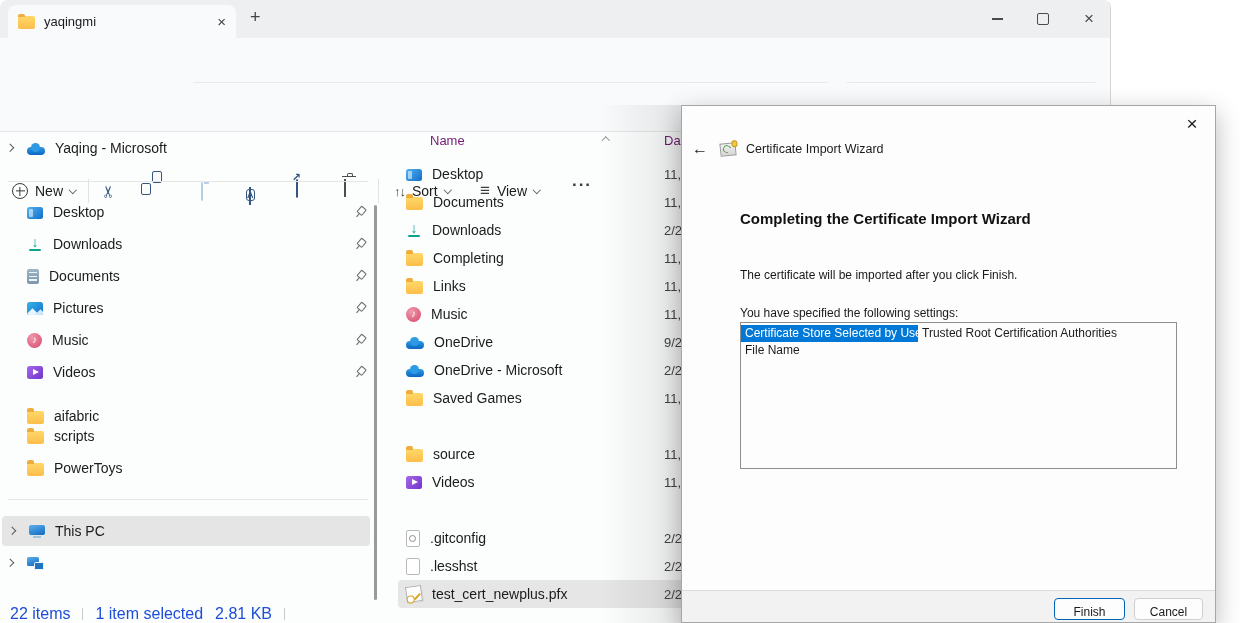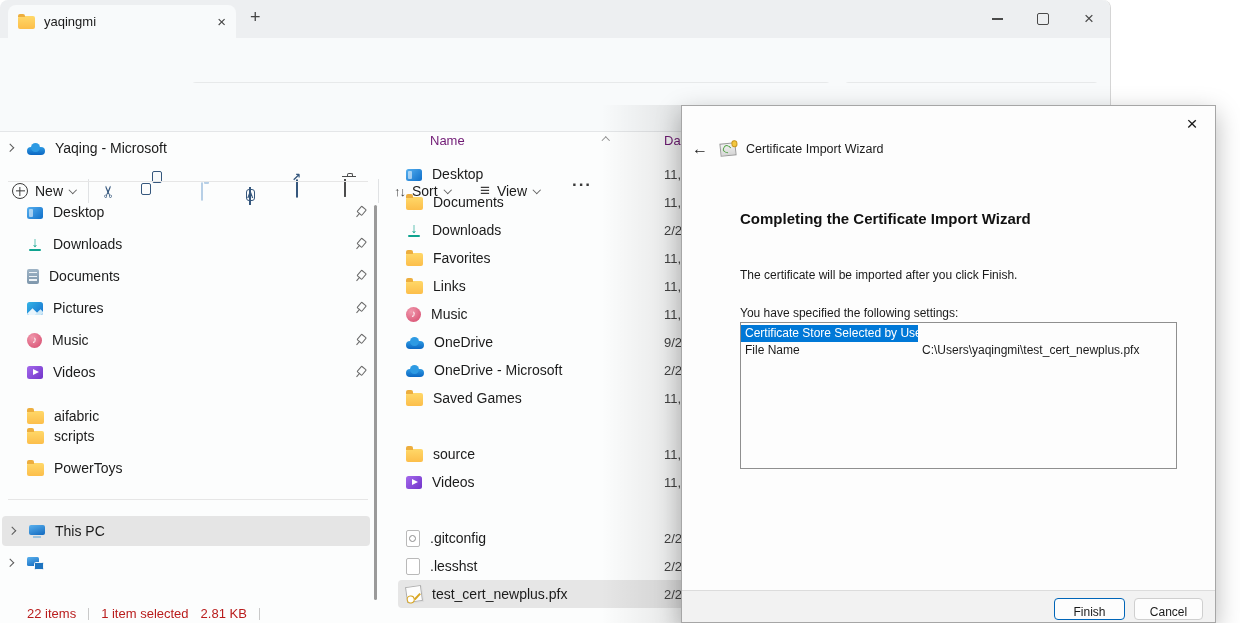--- a/index.html
+++ b/index.html
@@ -107,21 +107,21 @@
   [data-icon="network"]{width:17px;height:13px;}
   [data-icon="network"]::before{content:"";position:absolute;top:0;left:0;width:12px;height:9px;background:linear-gradient(160deg,#5ab1ee,#1168be);border-radius:1.5px;}
   [data-icon="network"]::after{content:"";position:absolute;bottom:0;right:0;width:8px;height:6px;background:#1e74c0;border:1px solid #f2f6f9;border-radius:1.5px;}
   [data-icon="gitfile"]{width:12px;height:15px;border:1.2px solid #b9b9b9;border-radius:2px;background:#fff;}
   [data-icon="gitfile"]::before{content:"";position:absolute;left:2.3px;top:4px;width:5px;height:5px;border:1.4px solid #8d8d8d;border-radius:50%;}
   [data-icon="file"]{width:12px;height:15px;border:1.2px solid #b9b9b9;border-radius:2px;background:#fff;}
   [data-icon="certificate"]{width:14px;height:14px;background:#fdfdfd;border:1.1px solid #adadad;transform:rotate(-8deg);box-shadow:1px 1px 0 #ddd;}
   [data-icon="certificate"]::before{content:"";position:absolute;left:-1px;bottom:-2px;width:6px;height:6px;border:1.8px solid #d9a622;border-radius:50%;background:#fff;}
   [data-icon="certificate"]::after{content:"";position:absolute;left:6px;bottom:3px;width:8px;height:2px;background:#d9a622;transform:rotate(-38deg);}
   
-  .statusbar{left:0;top:604px;width:100%;height:19px;display:flex;align-items:center;gap:12px;padding-left:27px;box-sizing:border-box;font-size:13px;color:#b91c1c;}
+  .statusbar{left:0;top:604px;width:100%;height:19px;display:flex;align-items:center;gap:12px;padding-left:10px;box-sizing:border-box;font-size:16px;color:#1d4ed8;}
   .stsep{width:1px;height:12px;background:#c9c9c9;}
   
   .dialog{left:681px;top:105px;width:535px;height:518px;background:#fdfdfd;border:1px solid #a6a6a6;box-shadow:0 8px 24px rgba(0,0,0,.28);box-sizing:border-box;}
   .dlg-close{position:absolute;right:10px;top:6px;width:26px;height:24px;display:flex;align-items:center;justify-content:center;font-size:19px;color:#1a1a1a;}
   .dlg-titlerow{position:absolute;left:10px;top:34px;display:flex;align-items:center;gap:10px;font-size:12.5px;color:#1a1a1a;}
   .dlg-back{font-size:16px;color:#222;margin-right:2px;}
   .wiz{width:14px;height:11px;background:linear-gradient(#f2f2f2,#d6d6d6);border:1px solid #9a9a9a;transform:rotate(-6deg);position:relative;}
   .wiz::before{content:"";position:absolute;left:2px;top:1px;width:6px;height:6px;border:1.7px solid #57a64a;border-radius:50%;border-right-color:transparent;transform:rotate(35deg);}
   .wiz::after{content:"";position:absolute;right:-3px;top:-3px;width:4.5px;height:4.5px;background:#f3c73f;border:1px solid #c9971f;border-radius:50%;}
   .dlg-heading{position:absolute;left:58px;top:104px;font-size:15px;font-weight:700;color:#111;}
@@ -303,21 +303,21 @@
       <span>Documents</span>
       <span class="fdate">11,</span>
     </div>
     <div class="frow" style="top:216px">
       <span class="ic" data-icon="download"></span>
       <span>Downloads</span>
       <span class="fdate">2/2</span>
     </div>
     <div class="frow" style="top:244px">
       <span class="ic" data-icon="folder"></span>
-      <span>Favorites</span>
+      <span>Completing</span>
       <span class="fdate">11,</span>
     </div>
     <div class="frow" style="top:272px">
       <span class="ic" data-icon="folder"></span>
       <span>Links</span>
       <span class="fdate">11,</span>
     </div>
     <div class="frow" style="top:300px">
       <span class="ic" data-icon="music"></span>
       <span>Music</span>
@@ -384,24 +384,24 @@
       <span class="wiz"></span>
       <span>Certificate Import Wizard</span>
     </div>
     <div class="dlg-heading">Completing the Certificate Import Wizard</div>
     <div class="dlg-body">The certificate will be imported after you click Finish.</div>
     <div class="dlg-setlabel">You have specified the following settings:</div>
 
     <div class="settings-table">
       <div class="trow">
         <span class="tkey hl">Certificate Store Selected by User</span>
+        <span class="tval">Trusted Root Certification Authorities</span>
       </div>
       <div class="trow">
         <span class="tkey">File Name</span>
-        <span class="tval">C:\Users\yaqingmi\test_cert_newplus.pfx</span>
       </div>
     </div>
 
     <div class="dlg-footer">
       <div class="btn btn-finish">
         <span>Finish</span>
       </div>
       <div class="btn btn-cancel">
         <span>Cancel</span>
       </div>

